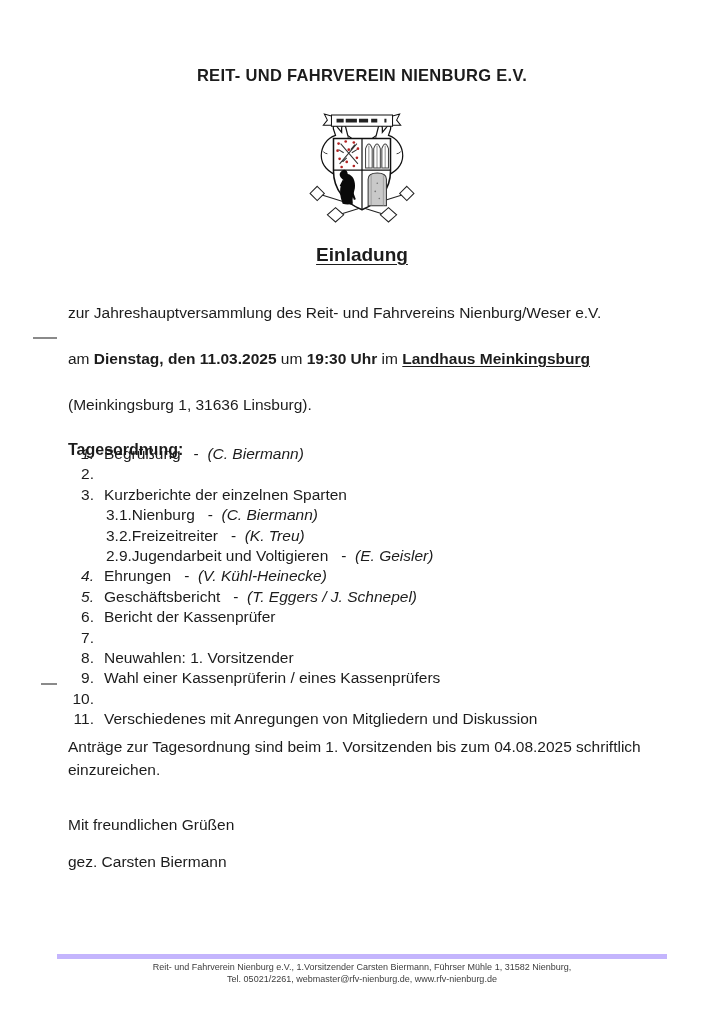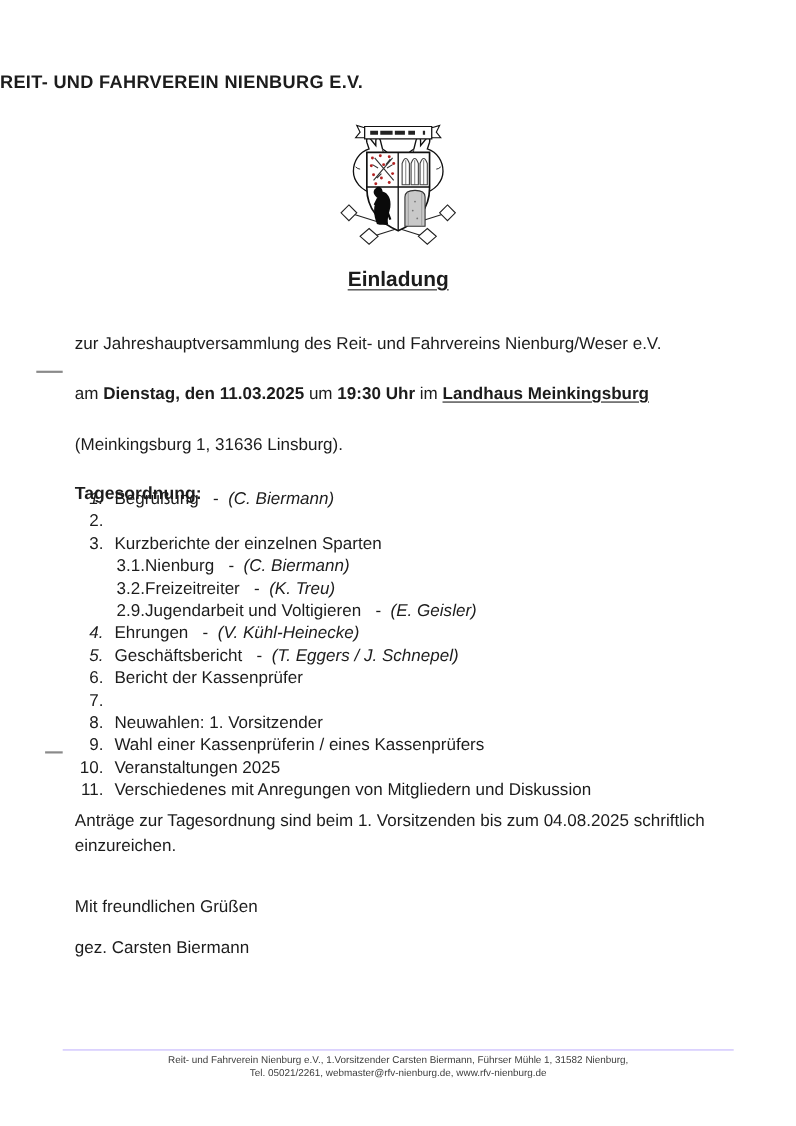--- a/index.html
+++ b/index.html
@@ -8,20 +8,21 @@
   .page {
     position: relative;
     width: 724px;
     height: 1024px;
     background: #ffffff;
     overflow: hidden;
   }
   .doc-title {
     position: absolute;
     top: 66px; left: 0; right: 0;
+    text-align: center;
     font-size: 16.5px;
     font-weight: bold;
     letter-spacing: 0.3px;
   }
   .crest-wrap {
     position: absolute;
     top: 112px; left: 0; right: 0;
     display: flex; justify-content: center;
   }
   .main-heading {
@@ -73,21 +74,21 @@
     position: absolute;
     top: 735px; left: 68px; right: 56px;
     font-size: 15.5px;
     line-height: 23px;
   }
   .greeting { position: absolute; top: 816px; left: 68px; font-size: 15.5px; }
   .signature { position: absolute; top: 853px; left: 68px; font-size: 15.5px; }
   .footer {
     position: absolute;
     top: 954px; left: 57px; right: 57px;
-    border-top: 1px solid #c4b5fd;
+    border-top: 5px solid #c4b5fd;
     padding-top: 3px;
     text-align: center;
     font-size: 9px;
     line-height: 11.5px;
     color: #3d3d3d;
   }
 </style>
 </head>
 <body>
 
@@ -212,21 +213,20 @@
     <div class="agenda-row">
         <span class="num">8.</span>
         <span class="itm"><span>Neuwahlen: 1. Vorsitzender</span></span>
       </div>
     <div class="agenda-row">
         <span class="num">9.</span>
         <span class="itm"><span>Wahl einer Kassenprüferin / eines Kassenprüfers</span></span>
       </div>
     <div class="agenda-row">
         <span class="num">10.</span>
-        <span class="itm"><span>Veranstaltungen 2025</span></span>
       </div>
     <div class="agenda-row">
         <span class="num">11.</span>
         <span class="itm"><span>Verschiedenes mit Anregungen von Mitgliedern und Diskussion</span></span>
       </div>
   </div>
 
   <div class="closing">Anträge zur Tagesordnung sind beim 1. Vorsitzenden bis zum 04.08.2025 schriftlich einzureichen.</div>
 
   <div class="greeting">Mit freundlichen Grüßen</div>

